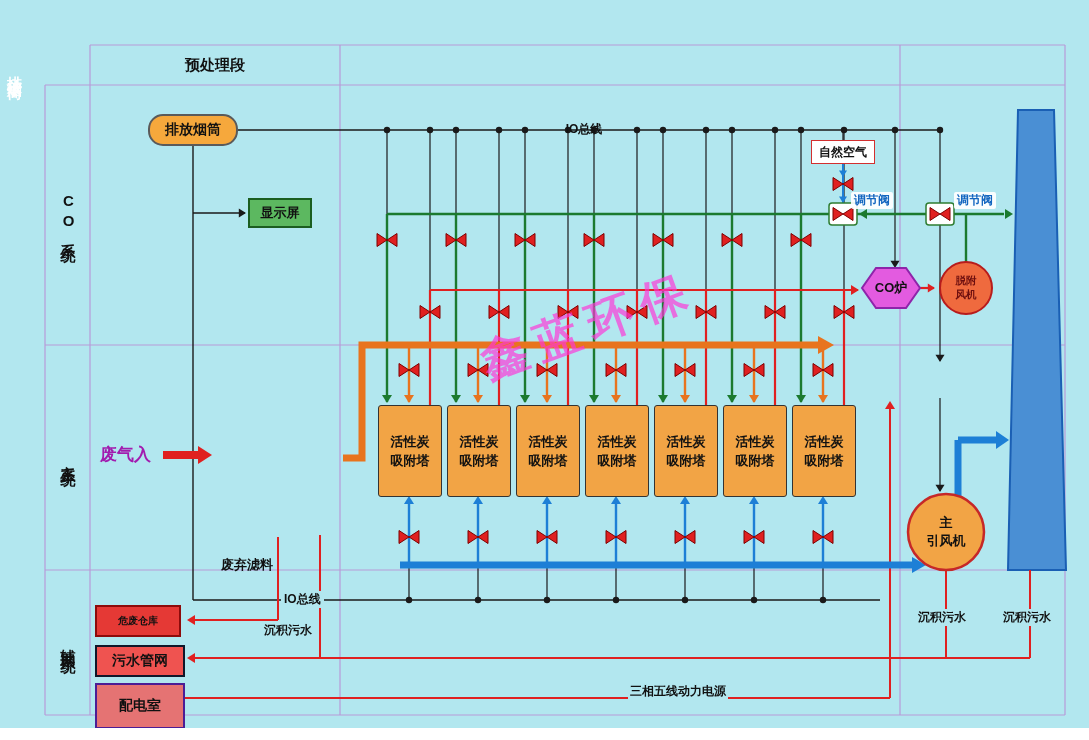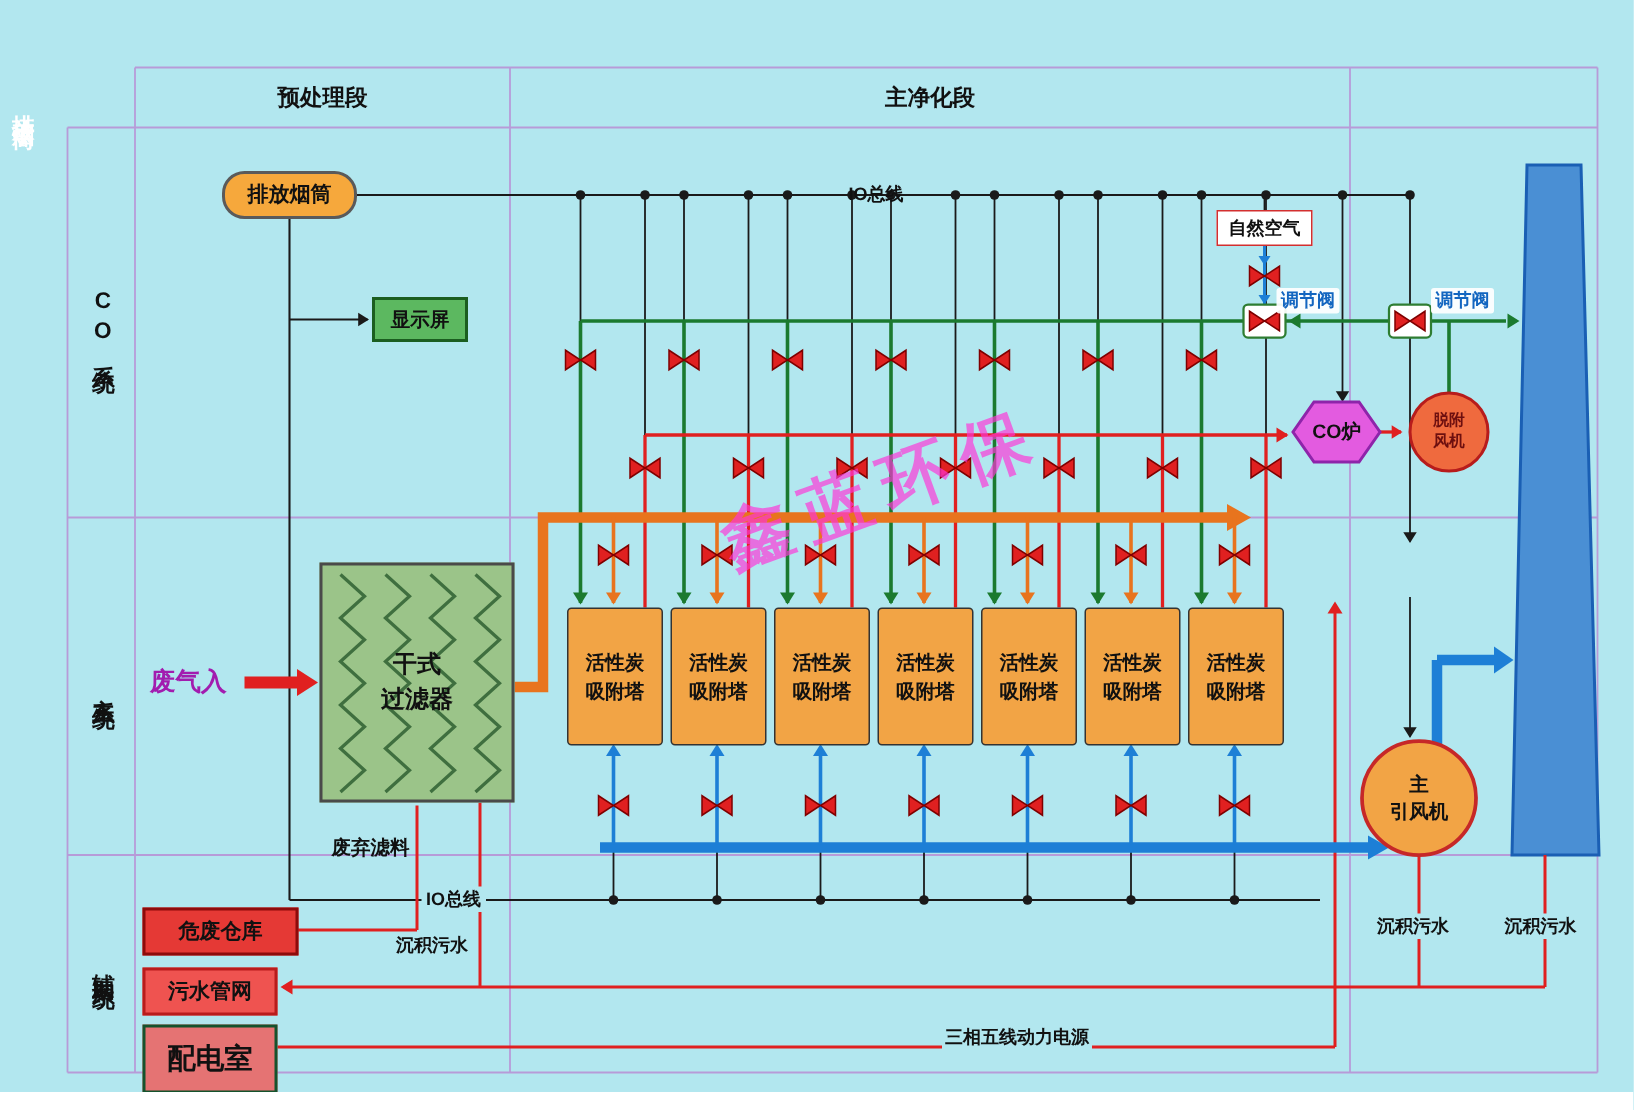--- a/index.html
+++ b/index.html
@@ -27,23 +27,23 @@
   #dry-filter .flabel{position:absolute;left:0;top:0;width:100%;height:100%;display:flex;align-items:center;
        justify-content:center;font-weight:bold;font-size:16px;line-height:1.45;text-align:center}
   #towers{position:absolute;left:0;top:0;z-index:3}
   .tower{position:absolute;top:405px;width:62px;height:90px;background:#f2a445;border:1.5px solid #333;
          border-radius:3px;display:flex;align-items:center;justify-content:center;text-align:center;
          font-weight:bold;font-size:13px;line-height:1.5}
   #power-cabinet{left:893px;top:362px;width:100px;height:36px;background:#f2a445;border:2px solid #8a2b2b;font-size:13px}
   #main-fan-label{left:908px;top:494px;width:76px;height:76px;font-size:13px;line-height:1.4;background:transparent;border:none}
   #desorb-fan-label{left:940px;top:262px;width:52px;height:52px;font-size:10.5px;line-height:1.3;color:#6d0f0f;background:transparent;border:none}
   #co-furnace-label{left:862px;top:268px;width:58px;height:40px;font-size:13px;background:transparent;border:none}
-  #hazard{left:95px;top:605px;width:104px;height:32px;background:#e53935;border:2px solid #8d0b0b;font-size:14px}
-  #sewage{left:95px;top:645px;width:90px;height:32px;background:#ef5350;border:2px solid #b91c1c;font-size:14px}
-  #powerroom{left:95px;top:683px;width:90px;height:46px;background:#e57373;border:2px solid #14532d;font-size:19px}
+  #hazard{left:95px;top:605px;width:86px;height:32px;background:#e53935;border:2px solid #8d0b0b;font-size:10px}
+  #sewage{left:95px;top:645px;width:90px;height:32px;background:#ef5350;border:2px solid #0f172a;font-size:14px}
+  #powerroom{left:95px;top:683px;width:90px;height:46px;background:#e57373;border:2px solid #4c1d95;font-size:14px}
   #stack-label{left:1020px;top:265px;width:28px;height:140px;writing-mode:vertical-rl;text-orientation:upright;
        color:#fff;font-size:15px;font-weight:bold;letter-spacing:3px;display:flex;align-items:center;justify-content:center;z-index:3}
   #waste-gas-in{left:100px;top:443px;font-size:17px;color:#a21caf}
   #io-top{left:553px;top:121px;width:62px;text-align:center;font-size:12px}
   #fqll{left:221px;top:556px;font-size:13px}
   #io-bottom{left:281px;top:591px;font-size:12px;background:#b2e7ef;padding:0 3px}
   #cjws-left{left:264px;top:622px;font-size:12px}
   #cjws-fan{left:916px;top:609px;font-size:12px;background:#b2e7ef;padding:0 2px}
   #cjws-stack{left:1001px;top:609px;font-size:12px;background:#b2e7ef;padding:0 2px}
   #power-label{left:628px;top:683px;font-size:12px;background:#b2e7ef;padding:0 2px}
@@ -239,41 +239,29 @@
       <path d="M606,530.5 L616,537 L606,543.5 Z M626,530.5 L616,537 L626,543.5 Z" fill="#e02020" stroke="#7f0000" stroke-width="1"></path>
       <path d="M675,530.5 L685,537 L675,543.5 Z M695,530.5 L685,537 L695,543.5 Z" fill="#e02020" stroke="#7f0000" stroke-width="1"></path>
       <path d="M744,530.5 L754,537 L744,543.5 Z M764,530.5 L754,537 L764,543.5 Z" fill="#e02020" stroke="#7f0000" stroke-width="1"></path>
       <path d="M813,530.5 L823,537 L813,543.5 Z M833,530.5 L823,537 L833,543.5 Z" fill="#e02020" stroke="#7f0000" stroke-width="1"></path>
       <path d="M833,177.5 L843,184 L833,190.5 Z M853,177.5 L843,184 L853,190.5 Z" fill="#e02020" stroke="#7f0000" stroke-width="1"></path>
       <path d="M833,207.5 L843,214 L833,220.5 Z M853,207.5 L843,214 L853,220.5 Z" fill="#e02020" stroke="#7f0000" stroke-width="1"></path>
       <path d="M930,207.5 L940,214 L930,220.5 Z M950,207.5 L940,214 L950,220.5 Z" fill="#e02020" stroke="#7f0000" stroke-width="1"></path>
     </svg>
 
   <div class="hcell" id="hcell-pre">预处理段</div>
-  <div class="hcell" id="hcell-main">主净化段</div>
 
   <div class="vcell" id="vcell-co">CO系统</div>
   <div class="vcell" id="vcell-main">主系统</div>
   <div class="vcell" id="vcell-aux">辅助系统</div>
 
   <div class="box" id="control-system">排放烟筒</div>
   <div class="box" id="display-screen">显示屏</div>
   <div class="box" id="natural-air">自然空气</div>
 
-  <div class="box" id="dry-filter">
-    <svg id="filter-zigzag" width="126" height="156">
-        <polyline points="12,6 28,20.5 12,35 28,49.5 12,64 28,78.5 12,93 28,107.5 12,122 28,136.5 12,151" fill="none" stroke="#3f6f3f" stroke-width="2.2"></polyline>
-        <polyline points="42,6 58,20.5 42,35 58,49.5 42,64 58,78.5 42,93 58,107.5 42,122 58,136.5 42,151" fill="none" stroke="#3f6f3f" stroke-width="2.2"></polyline>
-        <polyline points="72,6 88,20.5 72,35 88,49.5 72,64 88,78.5 72,93 88,107.5 72,122 88,136.5 72,151" fill="none" stroke="#3f6f3f" stroke-width="2.2"></polyline>
-        <polyline points="102,6 118,20.5 102,35 118,49.5 102,64 118,78.5 102,93 118,107.5 102,122 118,136.5 102,151" fill="none" stroke="#3f6f3f" stroke-width="2.2"></polyline>
-      </svg>
-    <div class="flabel">
-      <span><span>干式</span><br><span>过滤器</span></span>
-    </div>
-  </div>
 
   <div id="towers">
       <div class="tower" style="left: 378px;">
         <span>活性炭<br>吸附塔</span>
       </div>
       <div class="tower" style="left: 447px;">
         <span>活性炭<br>吸附塔</span>
       </div>
       <div class="tower" style="left: 516px;">
         <span>活性炭<br>吸附塔</span>

